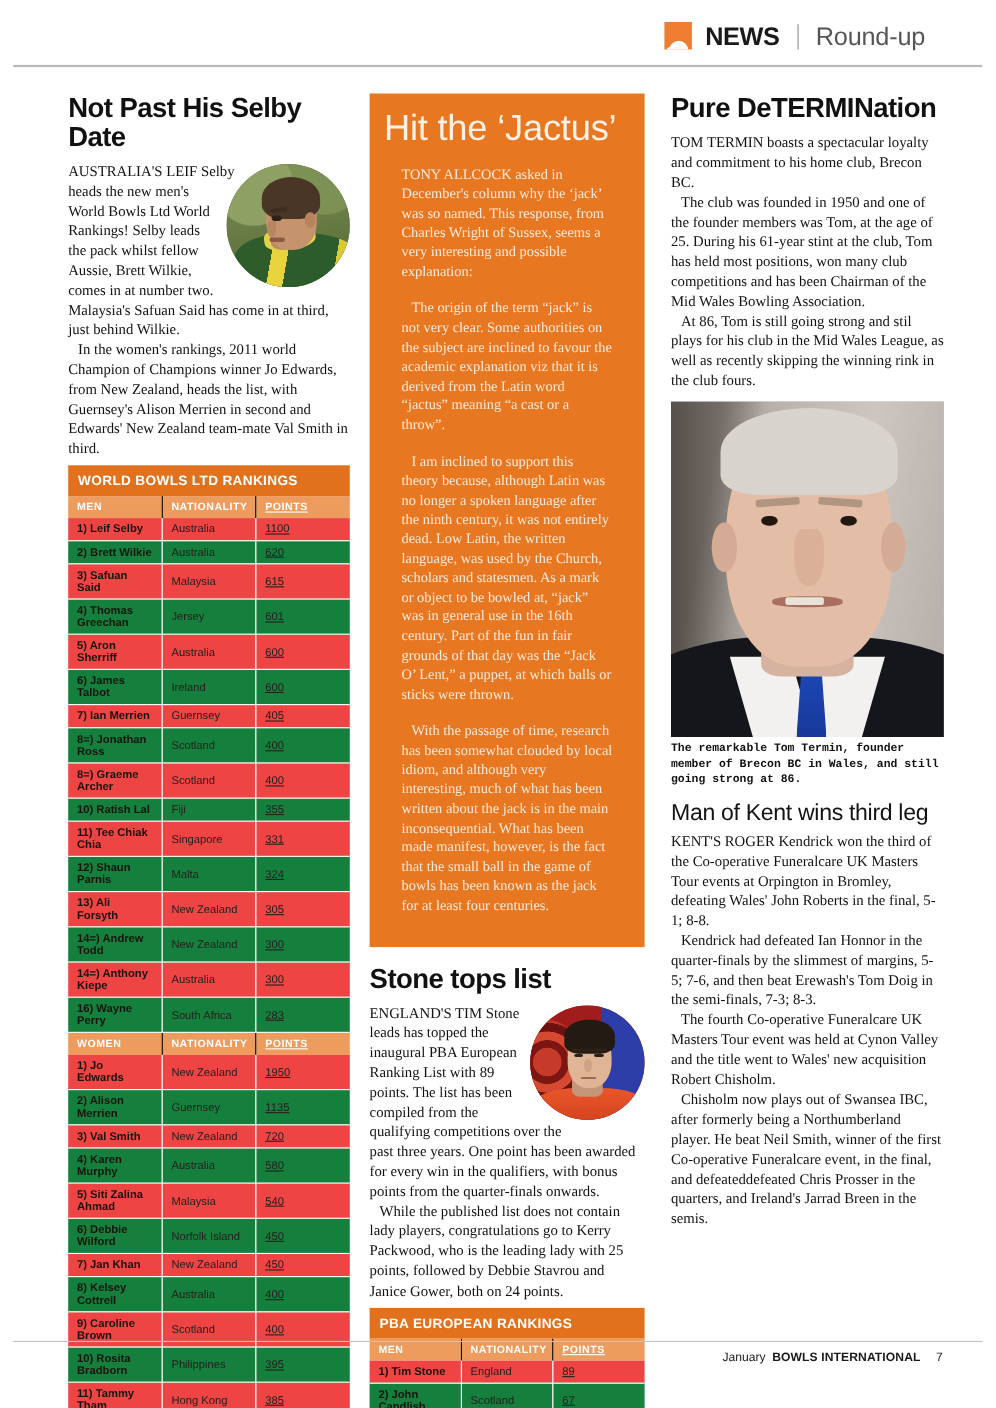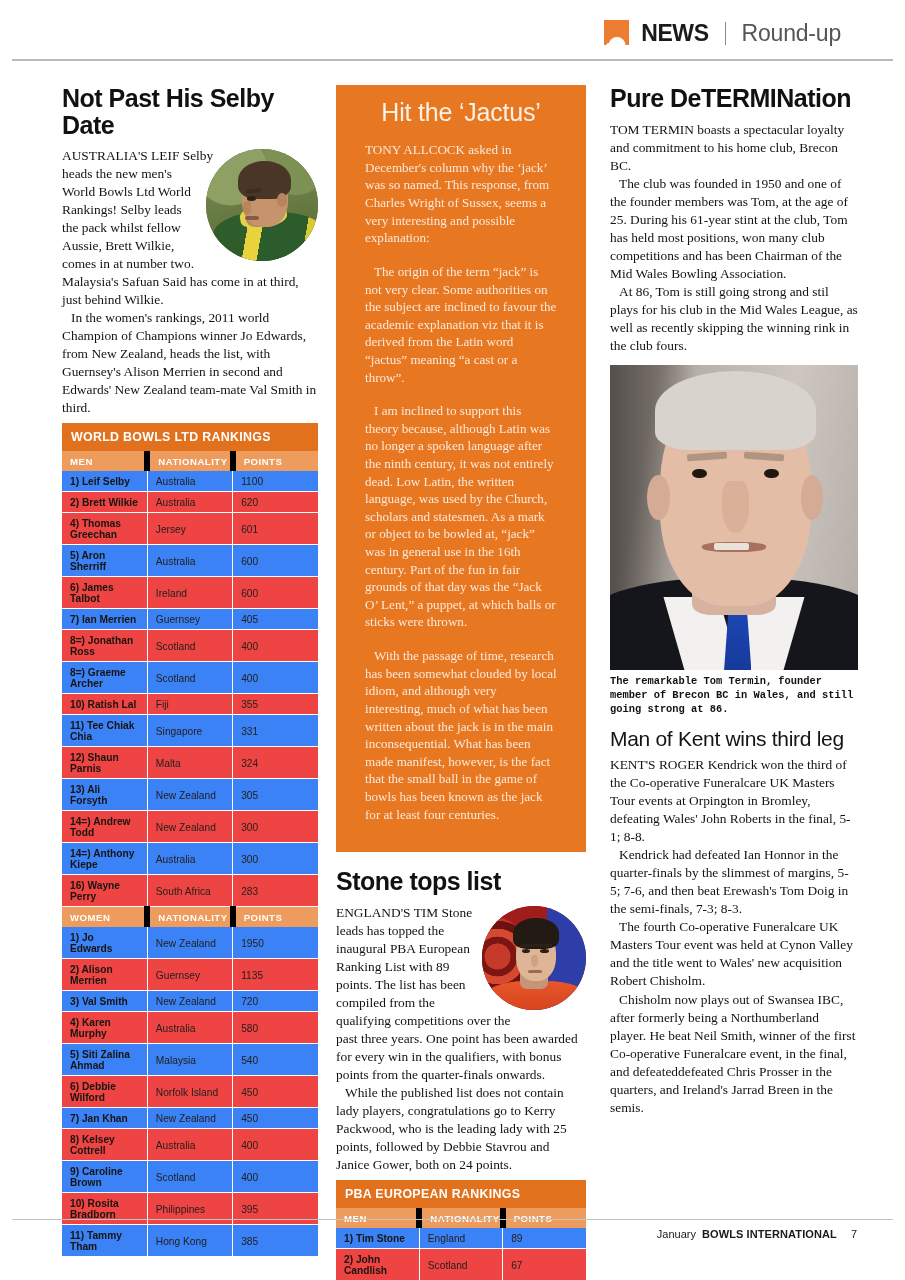--- a/index.html
+++ b/index.html
@@ -67,22 +67,22 @@
     margin:0 0 9px 0; letter-spacing:-0.5px; color:#111;
   }
   h1.head-light{
     font-family:"Liberation Sans", sans-serif;
     font-weight:normal;
     font-size:21px; line-height:1.05;
     margin:0 0 6px 0; letter-spacing:-0.3px; color:#141414;
   }
   h1.head-orange{
     font-family:"Liberation Sans", sans-serif;
-    font-weight:normal; font-size:25px; line-height:1.05;
-    margin:0 0 1px 0; color:#fdf0e6; letter-spacing:-0.2px;text-align:center;
+    font-weight:normal; font-size:33px; line-height:1.05;
+    margin:0 0 1px 0; color:#fdf0e6; letter-spacing:-0.2px;
   }
   p.body{
     font-family:"Liberation Serif", serif;
     font-size:13.4px; line-height:1.345;
     margin:0; text-align:left; color:#121212;
   }
   p.body + p.body{ text-indent:9px; }
 
   .photo-round{
     float:right; width:112px; height:112px; border-radius:50%;
@@ -170,36 +170,36 @@
   }
   .rank-table .tbl-title td{
     background:#E2711D; color:#ffffff; font-weight:bold;
     font-size:12.4px; letter-spacing:0.3px;
     padding:7px 9px 7px 9px; text-transform:uppercase;
   }
   .rank-table .tbl-sub td{
     background:#EE9B5E; color:#ffffff; font-weight:bold;
     font-size:9.6px; letter-spacing:0.5px; text-transform:uppercase;
     padding:5px 8px 4px 8px;
-    border-right:6px solid #000000;
+    border-right:1px solid #000000;
   }
   .rank-table .tbl-sub td:last-child{ border-right:none; }
   .rank-table td.c-name{ width:48%; }
   .rank-table td.c-nat { width:30%; }
-  .rank-table td.c-pts { width:22%; }
+  .rank-table td.c-pts { width:22%;text-decoration:underline; }
   .rank-table tbody tr.r td{
     font-size:10.2px; padding:5px 8px 4px 8px;
     border-right:1px solid #ffffff;
     border-bottom:1px solid #ffffff;
     color:#23201e;
   }
   .rank-table tbody tr.r td:last-child{ border-right:none; }
   .rank-table tbody tr.r td.c-name{ font-weight:bold; color:#17140f; }
-  .rank-table tbody tr.odd  td{ background:#3b82f6; }
-  .rank-table tbody tr.even td{ background:#ef4444; }
+  .rank-table tbody tr.odd  td{ background:#ef4444; }
+  .rank-table tbody tr.even td{ background:#15803d; }
 
   
   .photo-rect{
     width:248px; height:305px; margin:10px 0 4px 0;
     position:relative; overflow:hidden; background:#b9b2ac;
   }
   .ph-termin .bg{ position:absolute; inset:0;
     background:linear-gradient(100deg,#8d8681 0 16%, #b7b0ab 30%, #cdc6c1 62%, #b3aca7 100%);}
   .ph-termin .shadow{ position:absolute; left:0; top:0; width:34%; height:100%;
     background:linear-gradient(90deg,rgba(40,34,30,.55),rgba(40,34,30,0));}
@@ -305,20 +305,25 @@
       <tr class="r odd">
           <td class="c-name">1) Leif Selby</td>
           <td class="c-nat">Australia</td>
           <td class="c-pts">1100</td>
         </tr>
       <tr class="r even">
           <td class="c-name">2) Brett Wilkie</td>
           <td class="c-nat">Australia</td>
           <td class="c-pts">620</td>
         </tr>
+      <tr class="r odd">
+          <td class="c-name">3) Safuan Said</td>
+          <td class="c-nat">Malaysia</td>
+          <td class="c-pts">615</td>
+        </tr>
       <tr class="r even">
           <td class="c-name">4) Thomas Greechan</td>
           <td class="c-nat">Jersey</td>
           <td class="c-pts">601</td>
         </tr>
       <tr class="r odd">
           <td class="c-name">5) Aron Sherriff</td>
           <td class="c-nat">Australia</td>
           <td class="c-pts">600</td>
         </tr>

